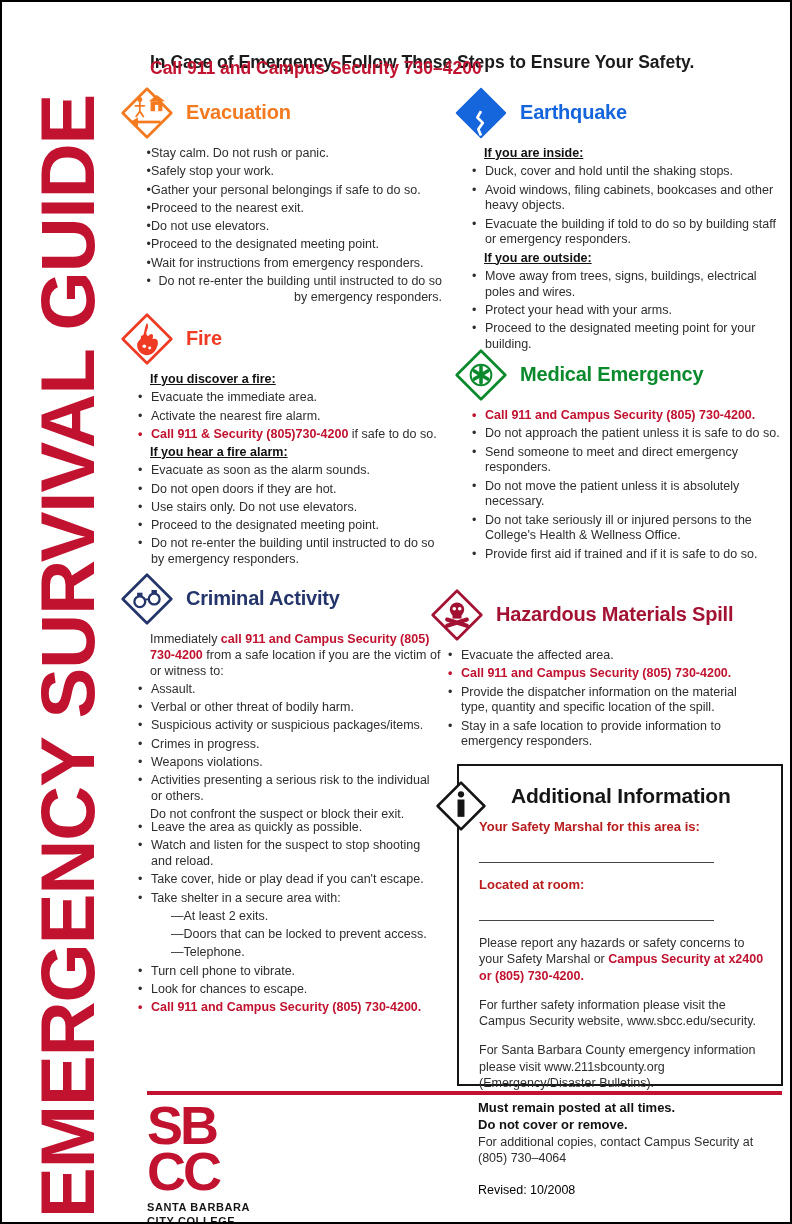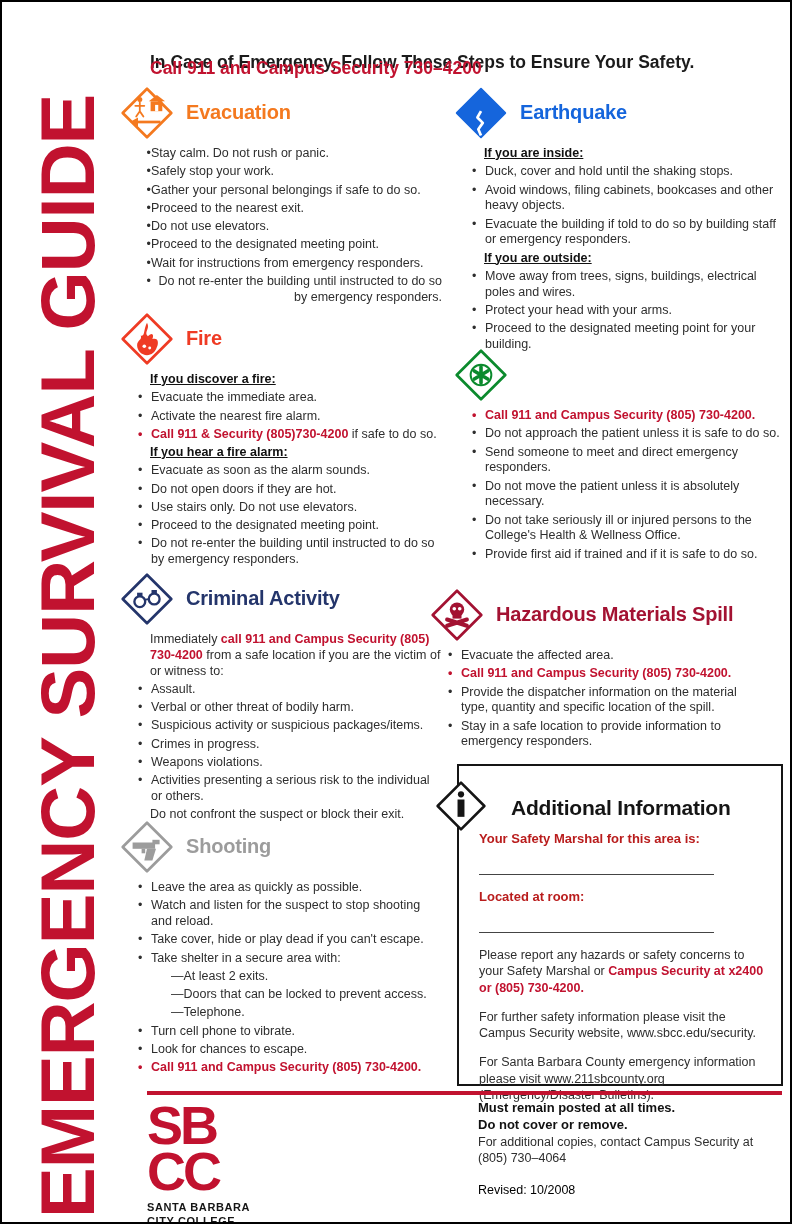--- a/index.html
+++ b/index.html
@@ -31,21 +31,21 @@
   .it.subhead{font-weight:bold;color:#111;text-decoration:underline;}
   .it.dash{margin-left:33px;}
   .red{color:var(--crimson);font-weight:bold;}
   
   .infobox{
     position:absolute;left:455px;top:762px;width:326px;height:322px;
     border:2px solid #151515;box-sizing:border-box;padding:14px 16px 10px 20px;
     font-size:12.5px;line-height:1.3;
   }
   .infobox .icon{position:absolute;left:-24px;top:14px;width:52px;height:52px;}
-  .infobox .sec-head{margin:14px 0 10px 32px;}
+  .infobox .sec-head{margin:2px 0 10px 32px;}
   .infobox .sec-title{font-size:21px;}
   .infobox .it{margin-left:0;display:block;}
   .it.label{font-weight:bold;color:#b91c1c;font-size:13px;margin:0 0 2px 0;}
   .it.fill-line{border-bottom:1.5px solid #444;height:0;margin:26px 0 14px 0;width:82%;}
   .it.para{margin:0 0 13px 0;}
   
   .redrule{position:absolute;left:145px;top:1089px;width:635px;height:4px;background:var(--crimson);}
   .logo{position:absolute;left:145px;top:1100px;line-height:1;}
   .logo-big{font-size:54px;font-weight:900;letter-spacing:-3px;color:var(--crimson);line-height:0.86;}
   .logo-sub{margin-top:6px;font-size:11px;font-weight:900;letter-spacing:0.6px;color:#151515;line-height:1.25;}
@@ -211,32 +211,20 @@
           <span class="dot">•</span>
           <span class="tx"><span>Activities presenting a serious risk to the individual or others.</span></span>
         </div>
         <div class="it plain">
           <span class="tx"><span>Do not confront the suspect or block their exit.</span></span>
         </div>
       </div>
   </section>
 
   <section class="sec" style="left: 118px; top: 818px; width: 322px; --c: #9C9C9C;">
-    <div class="sec-head">
-      <span class="icon">
-        <svg viewBox="0 0 60 60">
-          <polygon points="30,3 57,30 30,57 3,30" fill="#fff" stroke="currentColor" stroke-width="3" stroke-linejoin="round"></polygon>
-          <rect x="14" y="25" width="25" height="7" fill="currentColor"></rect>
-          <rect x="36" y="22" width="8" height="5" fill="currentColor"></rect>
-          <polygon points="30,32 40,32 36,45 27,45" fill="currentColor"></polygon>
-          <rect x="24" y="32" width="4" height="5" fill="currentColor"></rect>
-        </svg>
-      </span>
-      <h2 class="sec-title">Shooting</h2>
-    </div>
     <div class="sec-body">
         <div class="it bullet">
           <span class="dot">•</span>
           <span class="tx"><span>Leave the area as quickly as possible.</span></span>
         </div>
         <div class="it bullet">
           <span class="dot">•</span>
           <span class="tx"><span>Watch and listen for the suspect to stop shooting and reload.</span></span>
         </div>
         <div class="it bullet">
@@ -317,20 +305,21 @@
 
   <section class="sec" style="left: 452px; top: 346px; width: 330px; --c: #0B8A2D;">
     <div class="sec-head">
       <span class="icon">
         <svg viewBox="0 0 60 60">
           <polygon points="30,3 57,30 30,57 3,30" fill="#fff" stroke="currentColor" stroke-width="3" stroke-linejoin="round"></polygon>
           <circle cx="30" cy="30" r="11.5" fill="none" stroke="currentColor" stroke-width="2.2"></circle>
           <path d="M30,21 L30,39 M22.5,25.5 L37.5,34.5 M22.5,34.5 L37.5,25.5" stroke="currentColor" stroke-width="4" stroke-linecap="round"></path>
         </svg>
       </span>
+      <h2 class="sec-title">Medical Emergency</h2>
     </div>
     <div class="sec-body">
         <div class="it bullet">
           <span class="dot red">•</span>
           <span class="tx"><span class="red">Call 911 and Campus Security (805) 730-4200.</span></span>
         </div>
         <div class="it bullet">
           <span class="dot">•</span>
           <span class="tx"><span>Do not approach the patient unless it is safe to do so.</span></span>
         </div>

